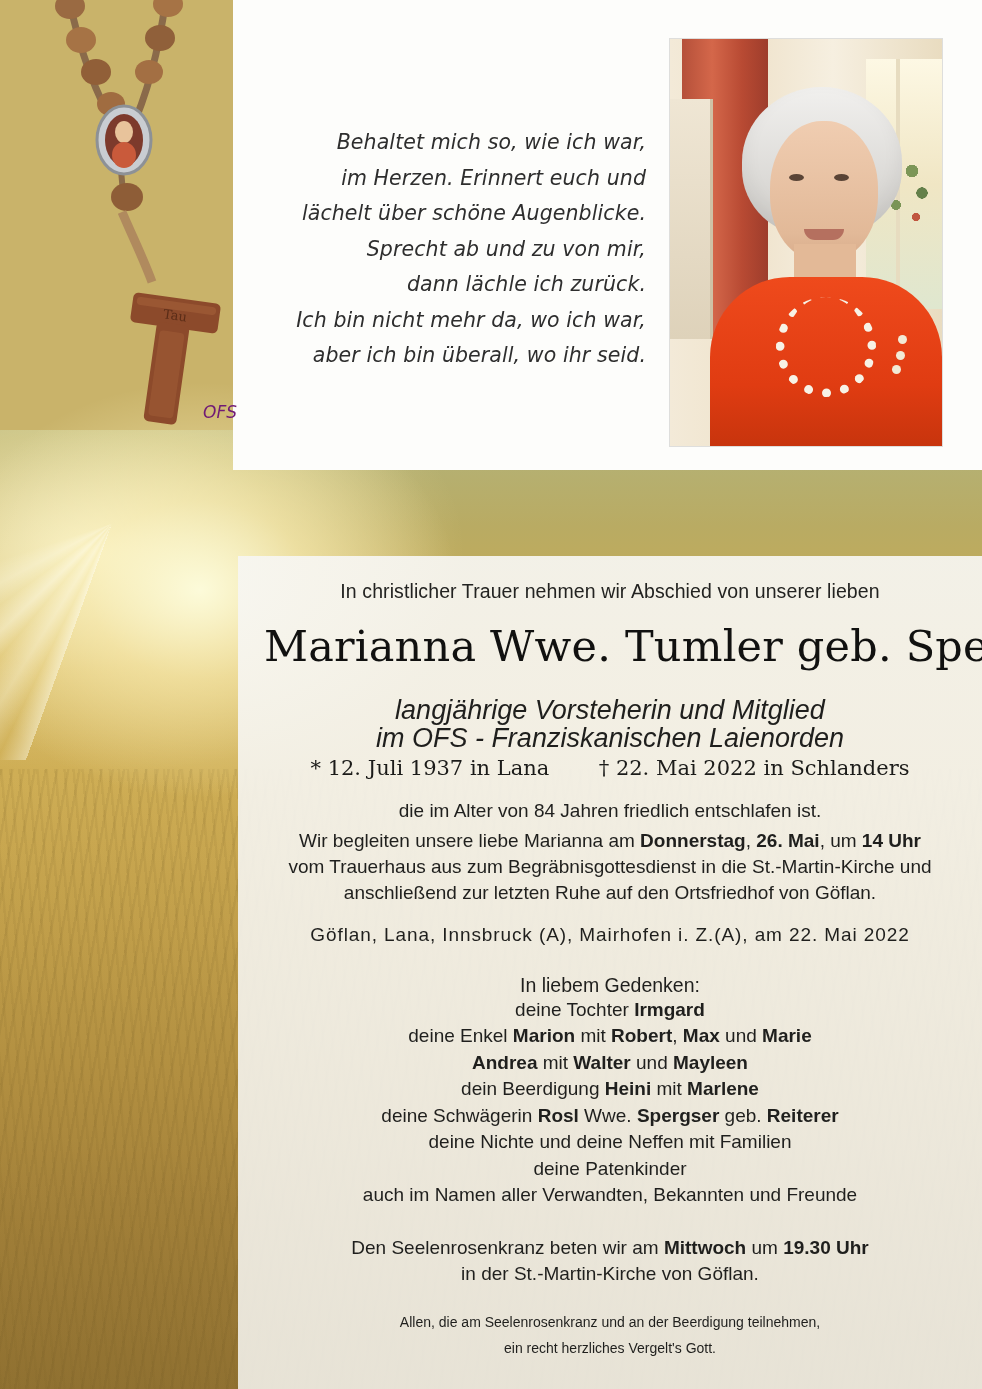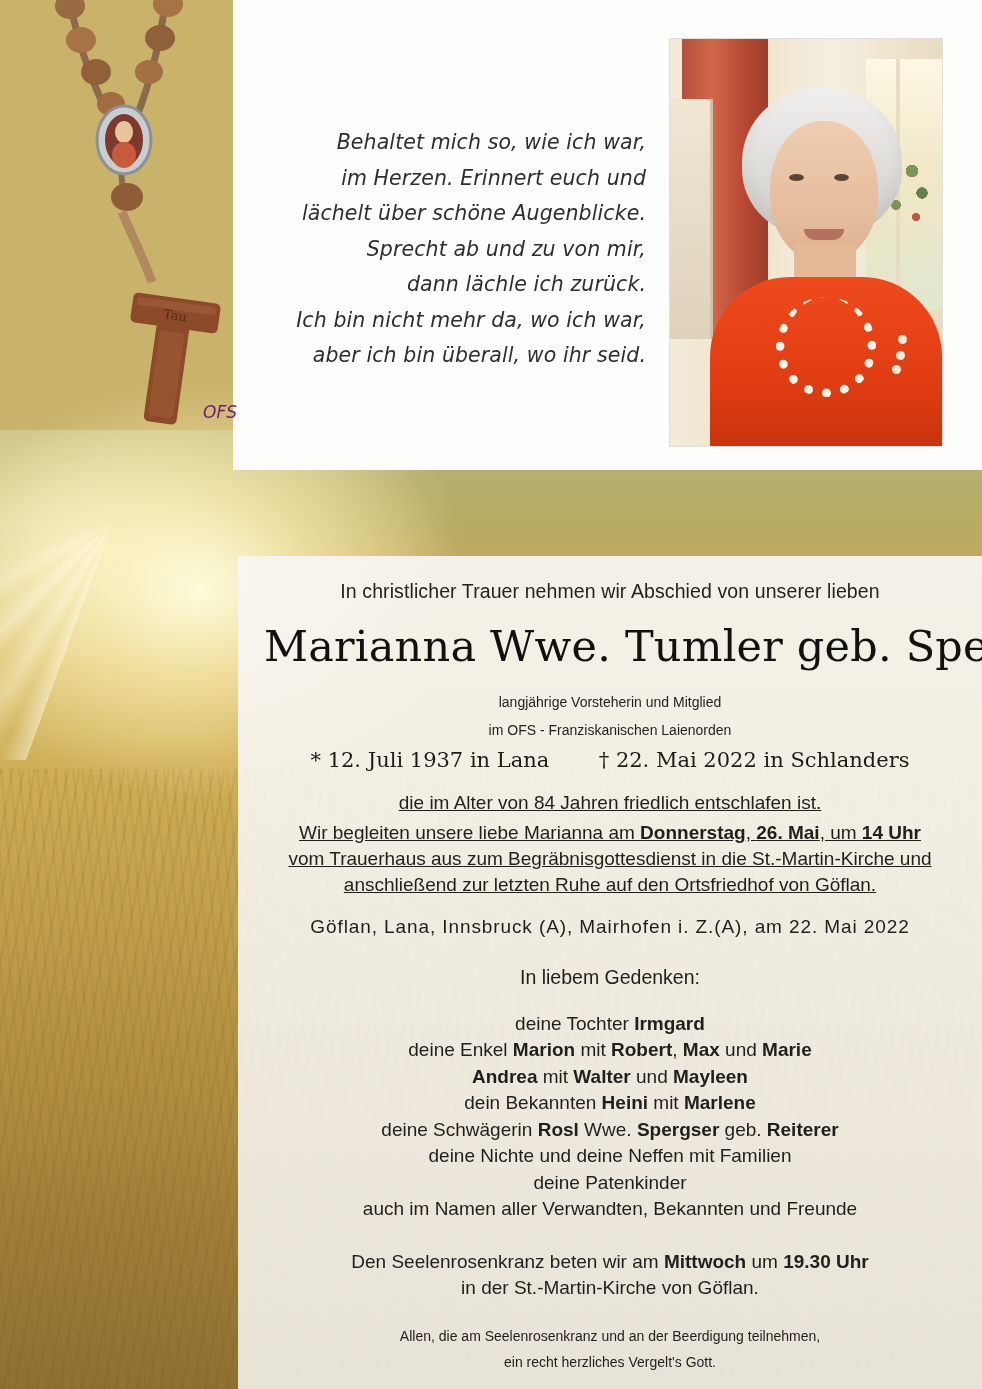--- a/index.html
+++ b/index.html
@@ -235,55 +235,54 @@
   .name {
     font-family: "DejaVu Serif", serif;
     font-size: 43px;
     line-height: 1.18;
     margin-top: 18px;
     color: #111110;
     letter-spacing: 0.2px;
     white-space: nowrap;
   }
   .role {
-    font-size: 14px;
+    font-size: 27px;
     line-height: 28px;
-    margin-top: 16px;
-    color: #1f1f1d;
+    margin-top: 24px;
+    color: #1f1f1d;
+    font-style: italic;
   }
   .dates {
     font-family: "DejaVu Serif", serif;
     font-size: 21px;
     margin-top: 4px;
     color: #1b1b19;
   }
   .dates .gap { display: inline-block; width: 36px; }
   .para {
     font-size: 19px;
     line-height: 26px;
     margin-top: 18px;
     color: #1f1f1d;
-    text-decoration: underline;
   }
   .para.tight { margin-top: 4px; }
   .places {
     font-size: 19px;
     letter-spacing: 0.9px;
     margin-top: 18px;
     color: #1f1f1d;
   }
   .gedenken {
     font-size: 19.5px;
     margin-top: 28px;
     color: #1f1f1d;
   }
   .family {
     font-size: 19px;
     line-height: 26.5px;
-    margin-top: 22px;
     color: #1f1f1d;
   }
   .rosenkranz {
     font-size: 19px;
     line-height: 26px;
     margin-top: 26px;
     color: #1f1f1d;
   }
   .thanks {
     font-size: 14px;
@@ -416,21 +415,21 @@
       </div>
 
       <div class="places">Göflan, Lana, Innsbruck (A), Mairhofen i. Z.(A), am 22. Mai 2022</div>
 
       <div class="gedenken">In liebem Gedenken:</div>
 
       <div class="family">
         <div><span>deine Tochter </span><b>Irmgard</b></div>
         <div><span>deine Enkel </span><b>Marion</b><span> mit </span><b>Robert</b><span>, </span><b>Max</b><span> und </span><b>Marie</b></div>
         <div><b>Andrea</b><span> mit </span><b>Walter</b><span> und </span><b>Mayleen</b></div>
-        <div><span>dein Bekannten </span><b>Heini</b><span> mit </span><b>Marlene</b></div>
+        <div><span>dein Beerdigung </span><b>Heini</b><span> mit </span><b>Marlene</b></div>
         <div><span>deine Schwägerin </span><b>Rosl</b><span> Wwe. </span><b>Spergser</b><span> geb. </span><b>Reiterer</b></div>
         <div>deine Nichte und deine Neffen mit Familien</div>
         <div>deine Patenkinder</div>
         <div>auch im Namen aller Verwandten, Bekannten und Freunde</div>
       </div>
 
       <div class="rosenkranz">
         <div><span>Den Seelenrosenkranz beten wir am </span><b>Mittwoch</b><span> um </span><b>19.30 Uhr</b></div>
         <div>in der St.-Martin-Kirche von Göflan.</div>
       </div>

